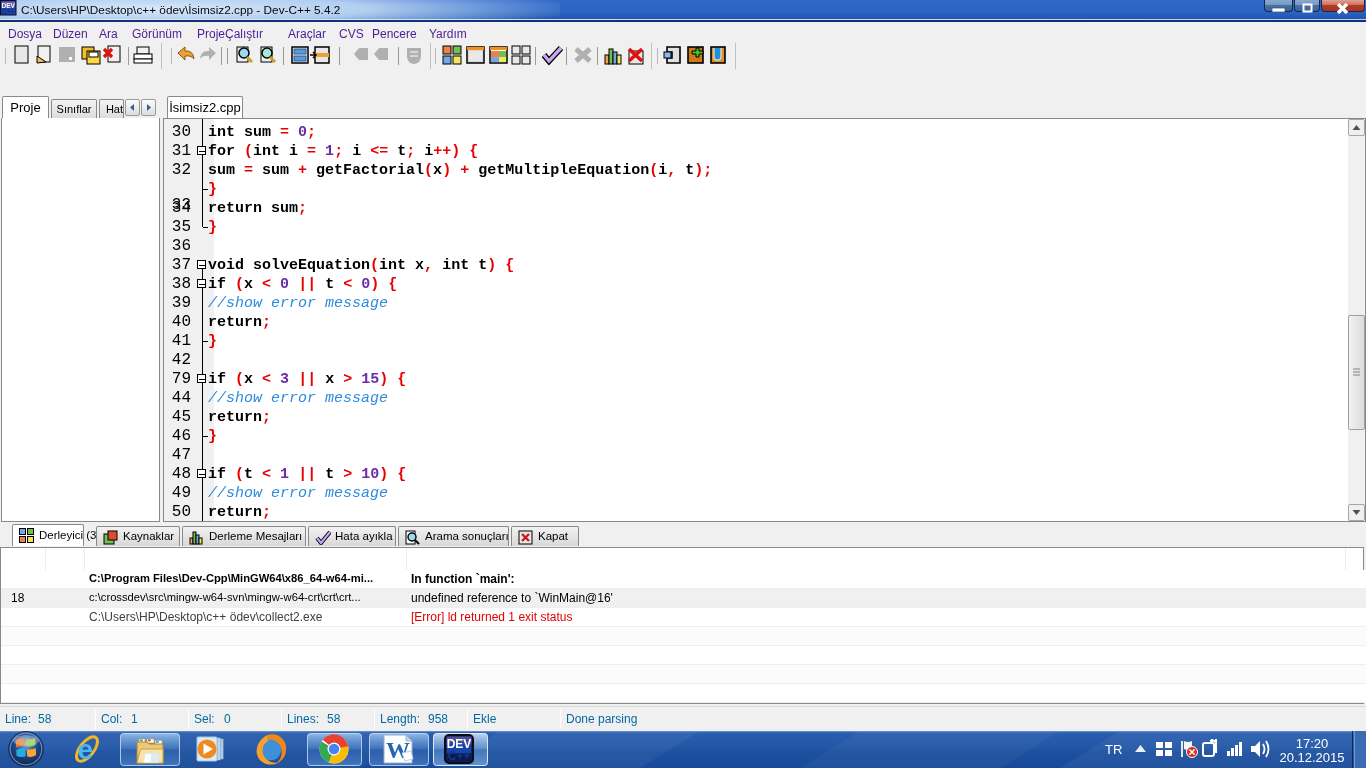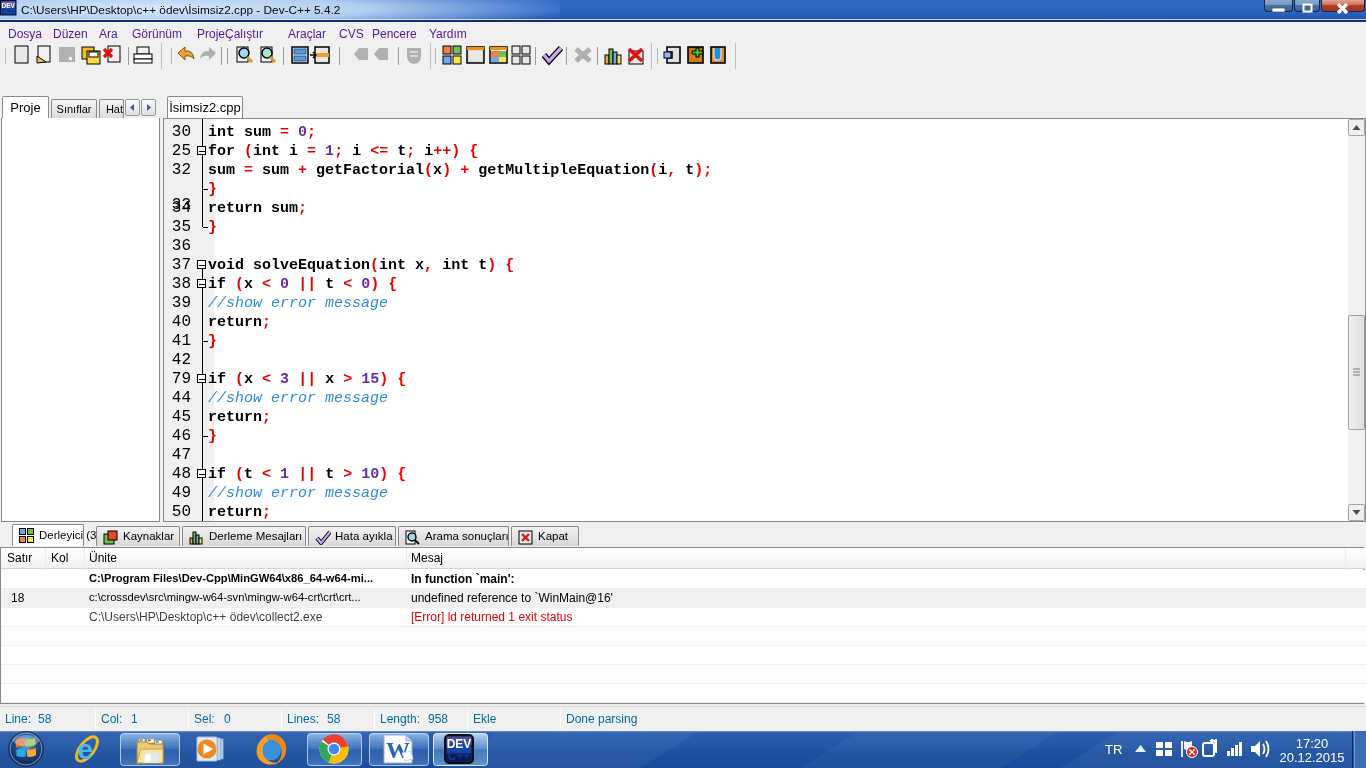--- a/index.html
+++ b/index.html
@@ -266,21 +266,21 @@
   </div>
 
   <div id="leftpanel" class="abs"></div>
 
   <div id="editor" class="abs">
     <div id="gutter"></div>
     <div id="foldm"></div>
     <div id="codelines">
         <div class="ln" style="top:4px">30</div>
         <div class="cl" style="top:4px"><span class="k">int</span> sum <span class="o">=</span> <span class="n">0</span><span class="o">;</span></div>
-        <div class="ln" style="top:23px">25</div>
+        <div class="ln" style="top:23px">31</div>
         <div class="cl" style="top:23px"><span class="k">for</span> <span class="o">(</span><span class="k">int</span> i <span class="o">=</span> <span class="n">1</span><span class="o">;</span> i <span class="o">&lt;=</span> t<span class="o">;</span> i<span class="o">++)</span> <span class="o">{</span></div>
         <div class="ln" style="top:42px">32</div>
         <div class="cl" style="top:42px">sum <span class="o">=</span> sum <span class="o">+</span> getFactorial<span class="o">(</span>x<span class="o">)</span> <span class="o">+</span> getMultipleEquation<span class="o">(</span>i<span class="o">,</span> t<span class="o">);</span></div>
         <div class="ln" style="top:77px">33</div>
         <div class="cl" style="top:61px"><span class="o">}</span></div>
         <div class="ln" style="top:80px">34</div>
         <div class="cl" style="top:80px"><span class="k">return</span> sum<span class="o">;</span></div>
         <div class="ln" style="top:99px">35</div>
         <div class="cl" style="top:99px"><span class="o">}</span></div>
         <div class="ln" style="top:118px">36</div>
@@ -388,26 +388,20 @@
       <span style="position:absolute;left:26px;top:3px;">Arama sonuçları</span>
       </div>
     <div class="btab" style="left:511px;width:68px;">
       <svg class="bicon" width="15" height="15">
           <rect x="1" y="1" width="13" height="13" fill="#e8e8e8" stroke="#000"></rect>
           <path d="M4 4 l7 7 m0 -7 l-7 7" stroke="#d01818" stroke-width="2.4"></path>
         </svg>
       <span style="position:absolute;left:26px;top:3px;">Kapat</span>
       </div>
     <div id="bottable">
-      <div id="bheader">
-        <span class="hcell" style="left:6px">Satır</span>
-        <span class="hcell" style="left:50px">Kol</span>
-        <span class="hcell" style="left:88px">Ünite</span>
-        <span class="hcell" style="left:410px">Mesaj</span>
-      </div>
       <div class="vline" style="left:44px"></div>
       <div class="vline" style="left:83px"></div>
       <div class="vline" style="left:405px"></div>
       <div class="vline" style="left:1344px"></div>
       <div id="brows">
           <div class="brow" style="top:22px;background:#fff;border-bottom:1px solid #eeeeee;">
             <span class="bcell" style="left:88px;font-weight:bold;font-size:11.2px;">C:\Program Files\Dev-Cpp\MinGW64\x86_64-w64-mi...</span>
             <span class="bcell" style="left:410px;font-weight:bold;">In function `main':</span>
           </div>
           <div class="brow" style="top:41px;background:#f0f0f0;border-bottom:1px solid #eeeeee;">

